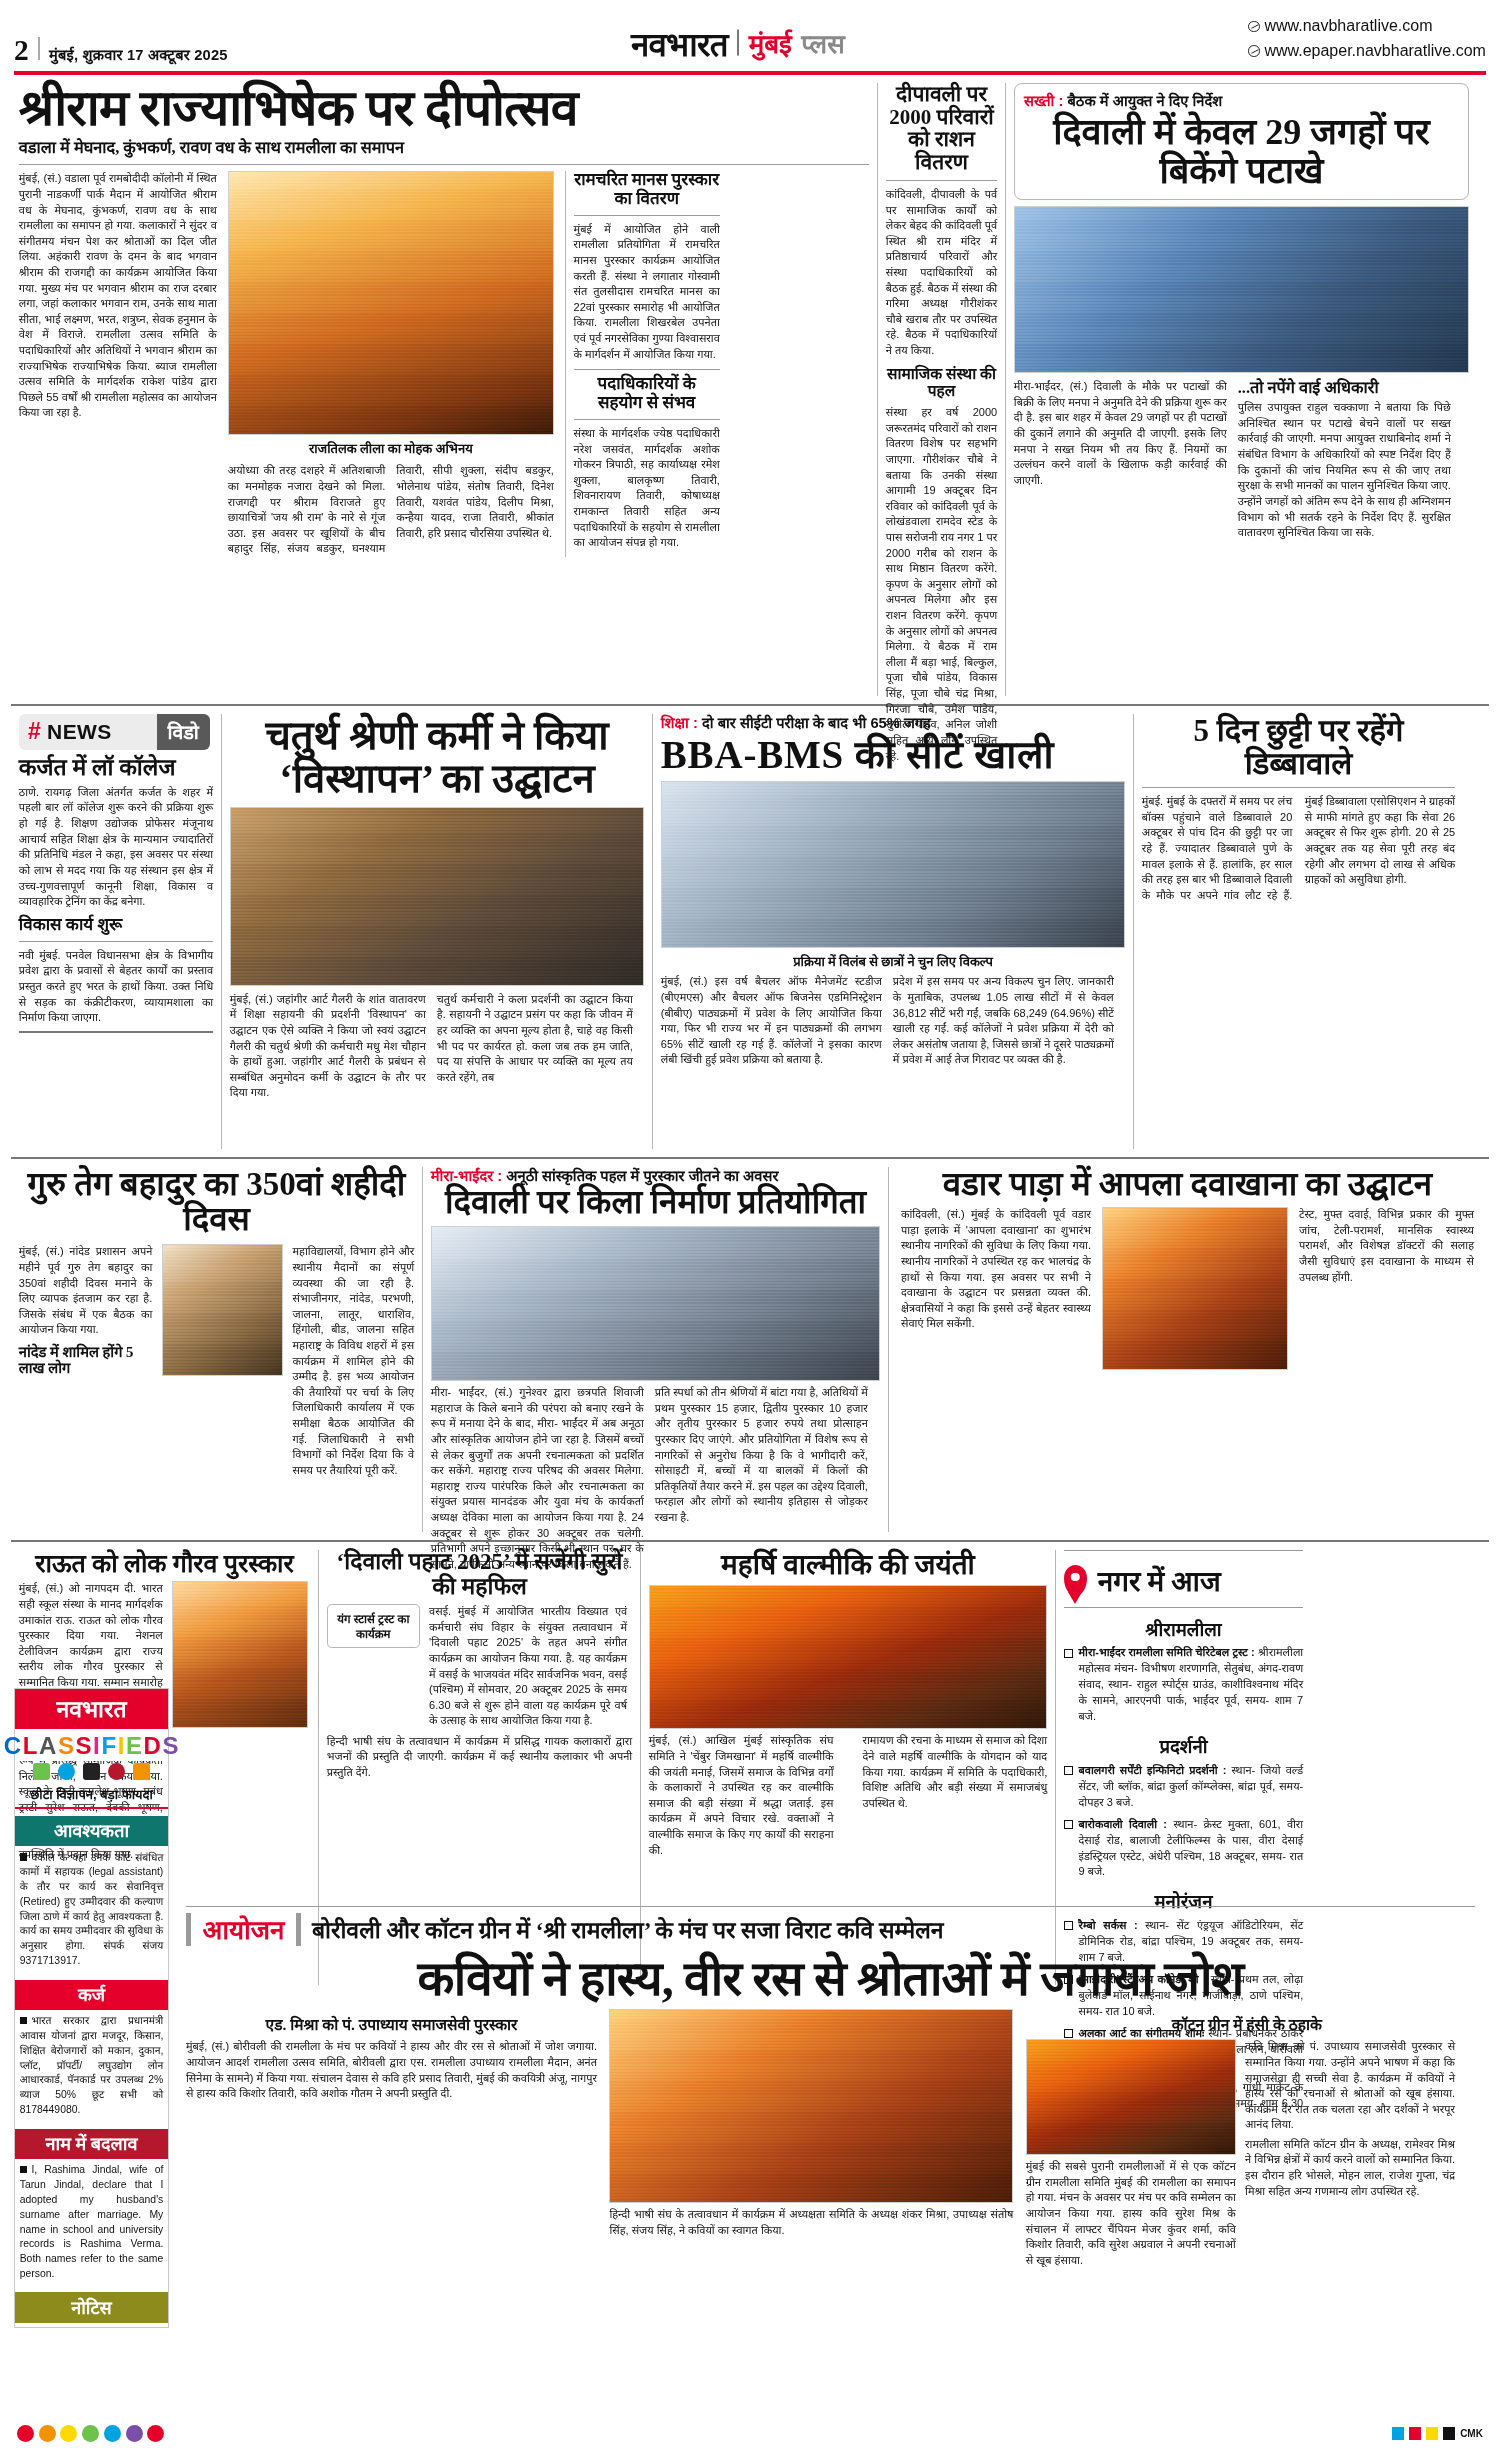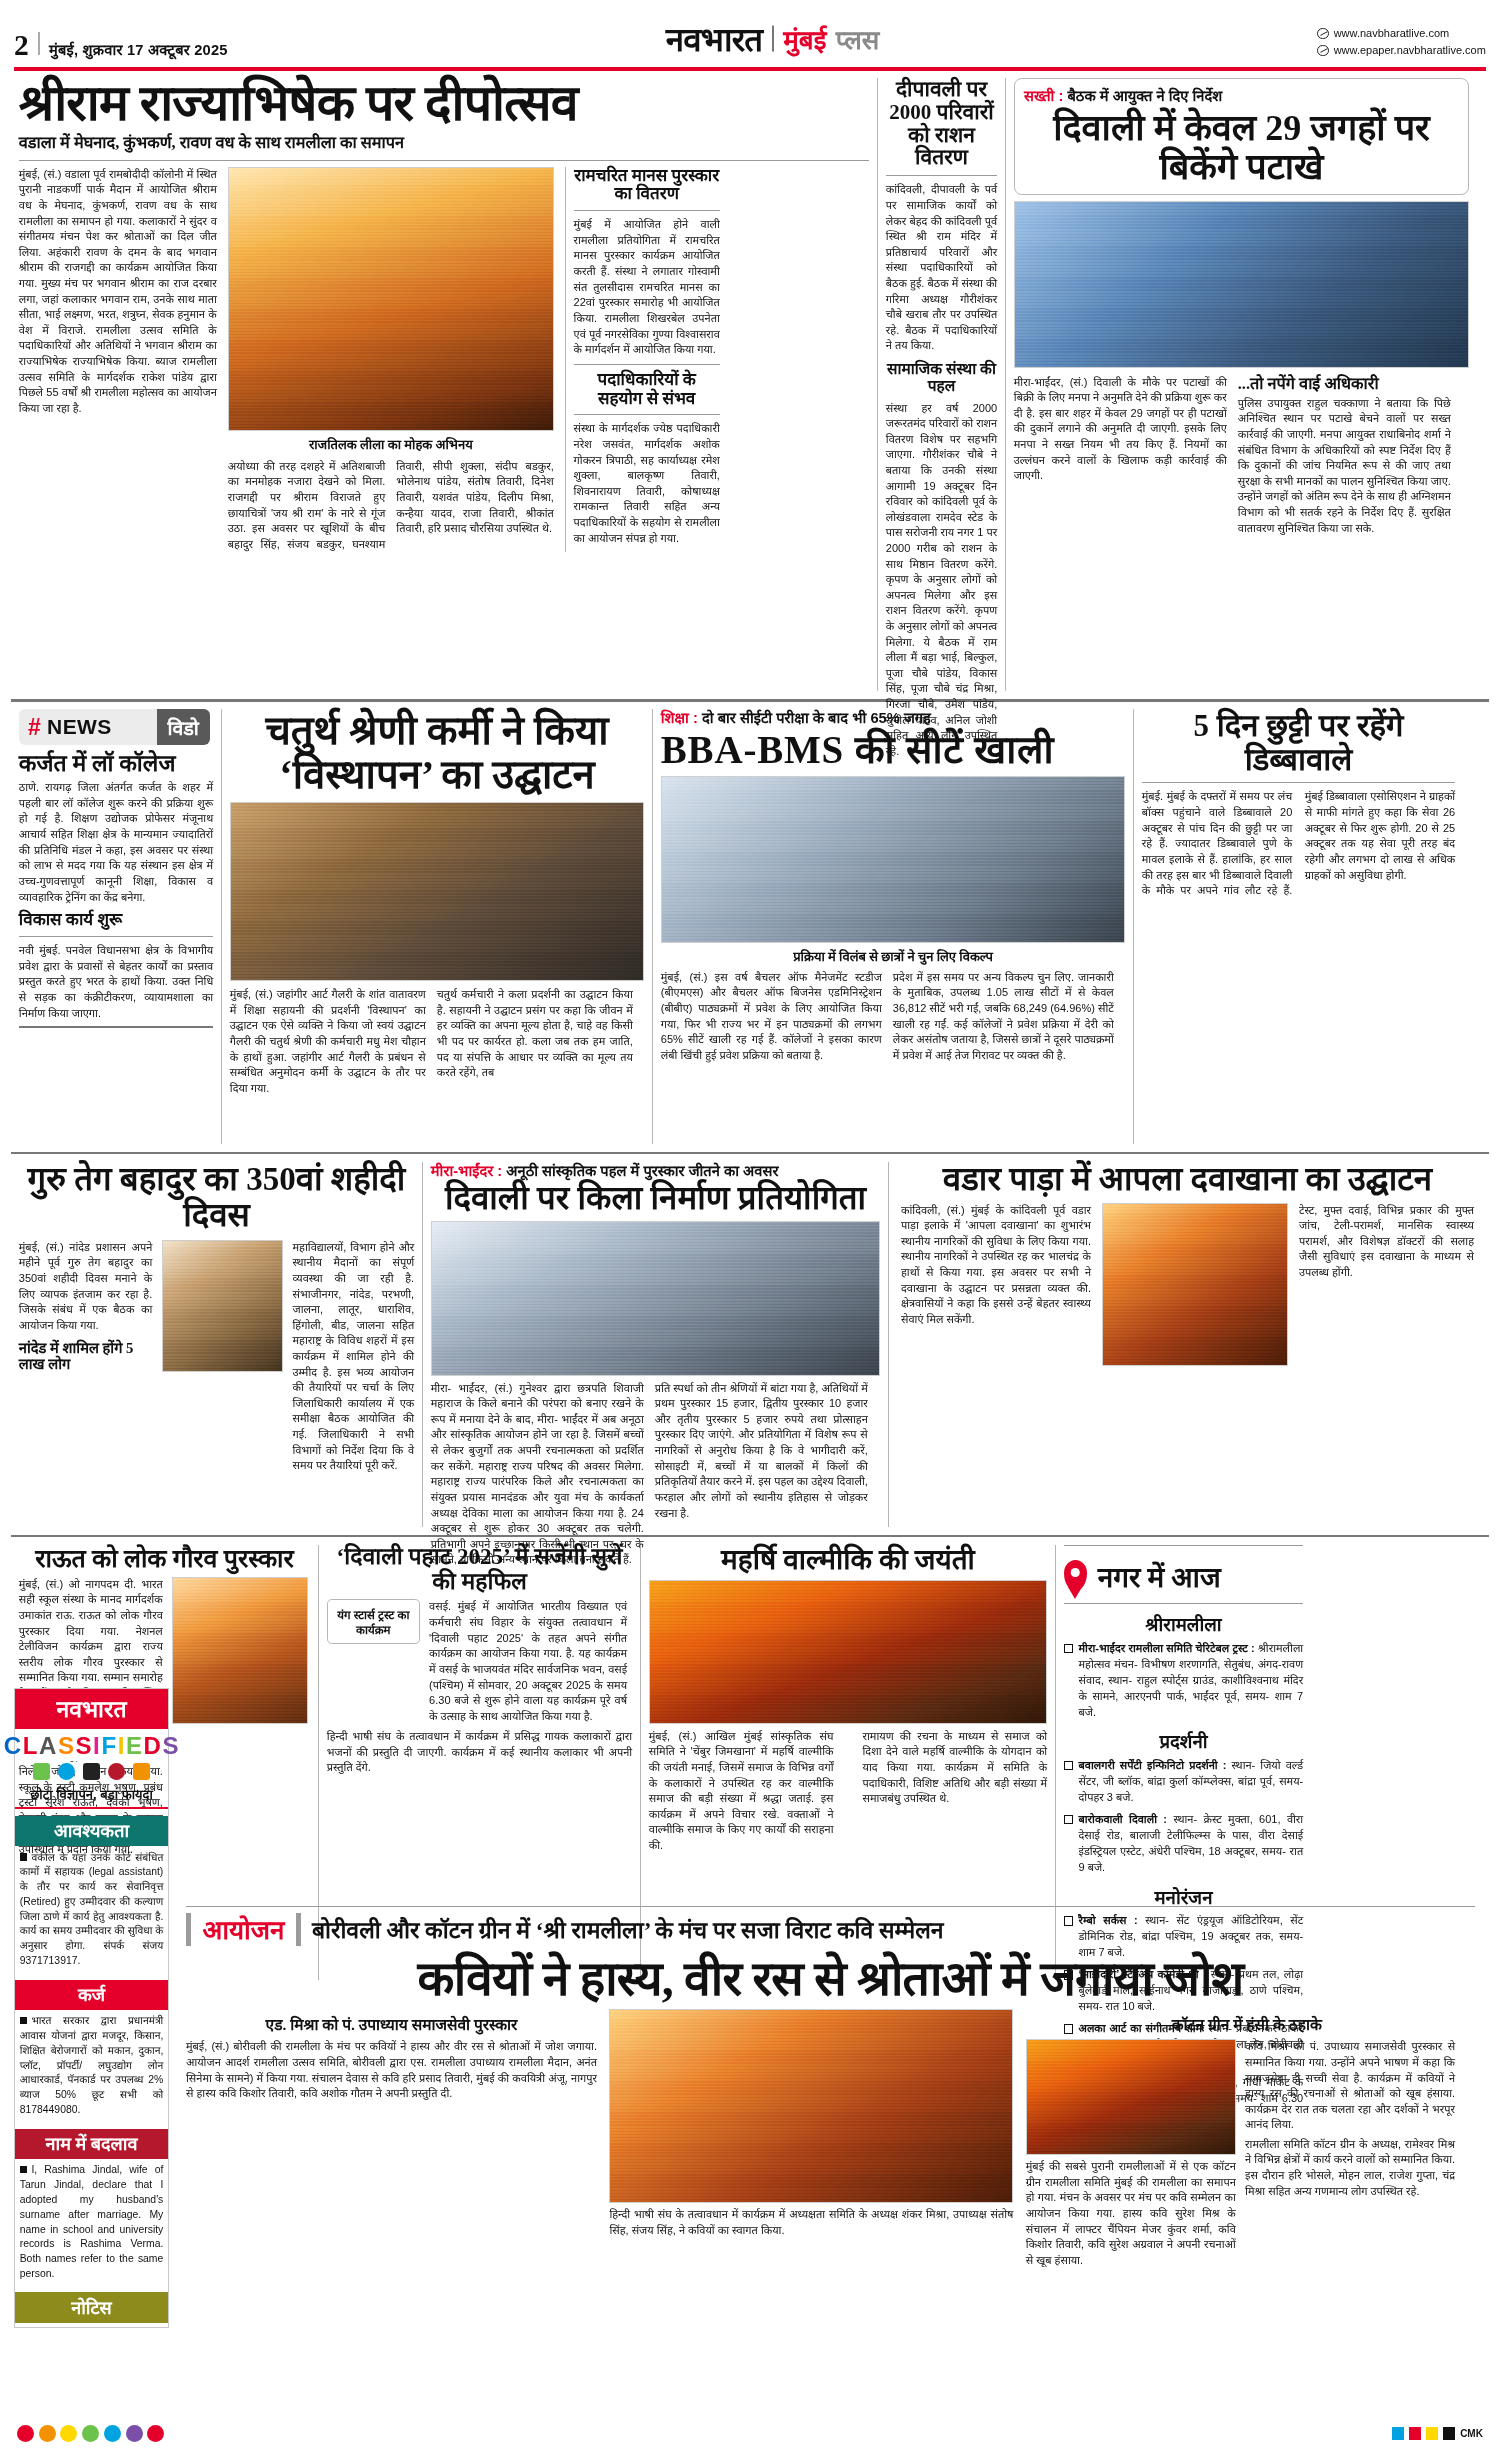--- a/index.html
+++ b/index.html
@@ -19,21 +19,21 @@
   .masthead { display: flex; align-items: flex-end; justify-content: space-between; padding: 14px 3.1px 4.7px 3.1px; }
   .mh-left { display: flex; align-items: baseline; gap: 9.3px; }
   .pageno { font-family: "Liberation Serif", serif; font-weight: 700; font-size: 29.5px; line-height: .9; }
   .mh-sep { width: 1.6px; height: 23px; background: #aaa; display: inline-block; }
   .mh-date { font-size: 14.7px; font-weight: 600; letter-spacing: 0.2px; }
   .mh-center { display: flex; align-items: center; gap: 9.3px; transform: translateY(1.6px); }
   .brand-main { font-family: "Liberation Serif", serif; font-weight: 700; font-size: 33px; letter-spacing: -0.8px; }
   .brand-bar { width: 2.3px; height: 26px; background: #777; }
   .brand-city { font-family: "Liberation Serif", serif; font-weight: 700; font-size: 26px; color: #e4002b; }
   .brand-plus { font-family: "Liberation Serif", serif; font-weight: 700; font-size: 26px; color: #8a8a8a; }
-  .mh-right { font-size: 11px; text-align: left; line-height: 1.55; }
+  .mh-right { font-size: 16px; text-align: left; line-height: 1.55; }
   .mh-right div { display: flex; align-items: center; gap: 4.7px; }
   .globe { display:inline-block; width: 11.6px; height: 11.6px; border: 1.2px solid #222; border-radius: 50%; position: relative; }
   .globe::after { content:""; position:absolute; left:1.6px; top:4.7px; width:7.8px; height:1.1px; background:#222; transform: rotate(-28deg); }
   .rule-red { height: 3.9px; background: #e4002b; margin: 3.1px 3.1px 7.8px 3.1px; }
   .rule-thin { height: 0.8px; background: #9a9a9a; margin: 6.2px 0; }
   .rule-thick { height: 2.3px; background: #777; margin: 7.8px 0; }
 
   
   .row { display: flex; gap: 0; }
   .col { padding: 0 7.8px; }
@@ -335,21 +335,21 @@
       <div class="body-text" style="margin-top:4.7px;">हिन्दी भाषी संघ के तत्वावधान में कार्यक्रम में प्रसिद्ध गायक कलाकारों द्वारा भजनों की प्रस्तुति दी जाएगी. कार्यक्रम में कई स्थानीय कलाकार भी अपनी प्रस्तुति देंगे.</div>
     </div>
 
     <div class="col vsep" style="width:415px;">
       <h2 class="head" style="font-size:28px;text-align:center;">महर्षि वाल्मीकि की जयंती</h2>
       <div class="photo ph-a ph-grain" style="height:144px;margin-top:4.7px;"></div>
       <div class="row" style="gap:29px;margin-top:4.7px;">
         <div style="width:189px;">
             <div class="body-text">मुंबई, (सं.) आखिल मुंबई सांस्कृतिक संघ समिति ने 'चेंबुर जिमखाना' में महर्षि वाल्मीकि की जयंती मनाई, जिसमें समाज के विभिन्न वर्गों के कलाकारों ने उपस्थित रह कर वाल्मीकि समाज की बड़ी संख्या में श्रद्धा जताई. इस कार्यक्रम में अपने विचार रखे. वक्ताओं ने वाल्मीकि समाज के किए गए कार्यों की सराहना की.</div>
           </div>
-        <div style="width:189px;">
+        <div style="width:189px;font-family:Liberation Serif, serif;">
             <div class="body-text">रामायण की रचना के माध्यम से समाज को दिशा देने वाले महर्षि वाल्मीकि के योगदान को याद किया गया. कार्यक्रम में समिति के पदाधिकारी, विशिष्ट अतिथि और बड़ी संख्या में समाजबंधु उपस्थित थे.</div>
           </div>
       </div>
     </div>
 
     <div class="col vsep" style="width:256px;">
       <div class="rule-thin" style="margin-top:0;"></div>
       <div style="display:flex;align-items:center;gap:11px;padding:4.7px 0 7.8px;">
         <span class="pin"></span>
         <span class="nagar-title">नगर में आज</span>

